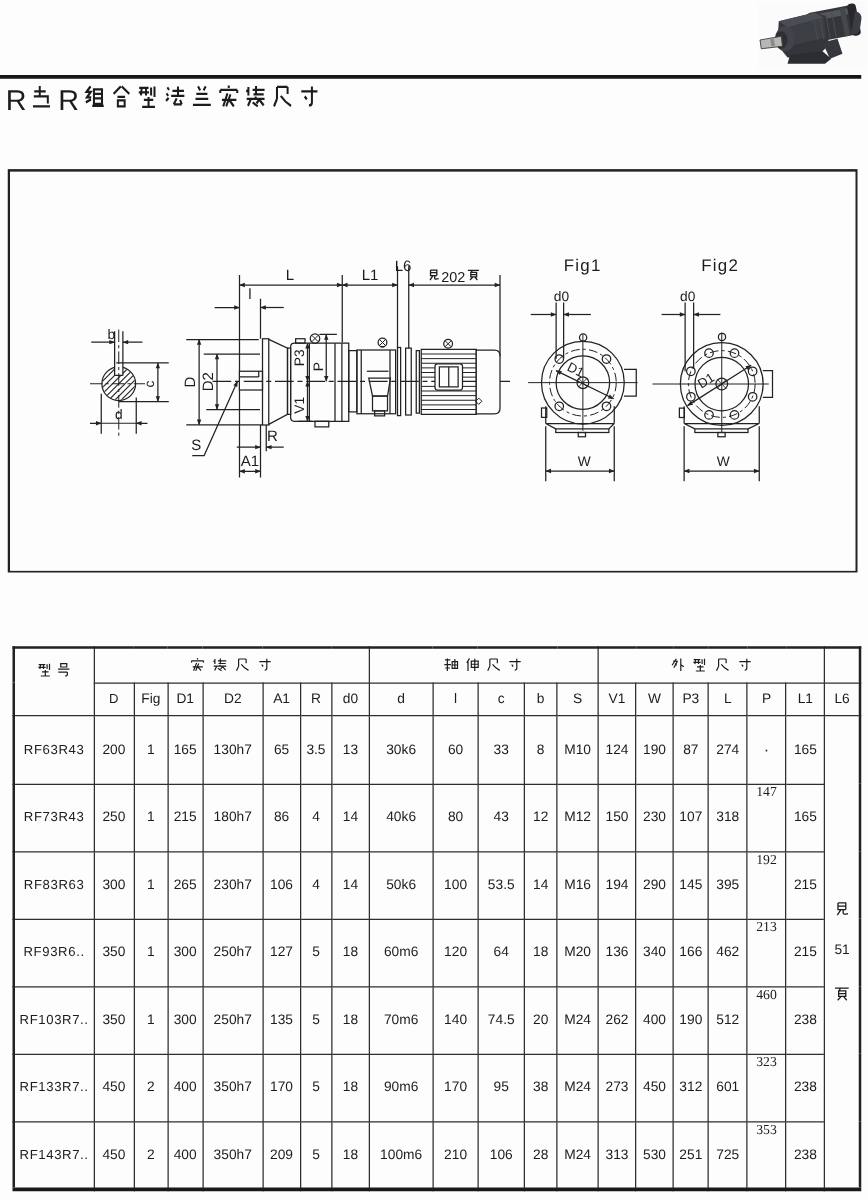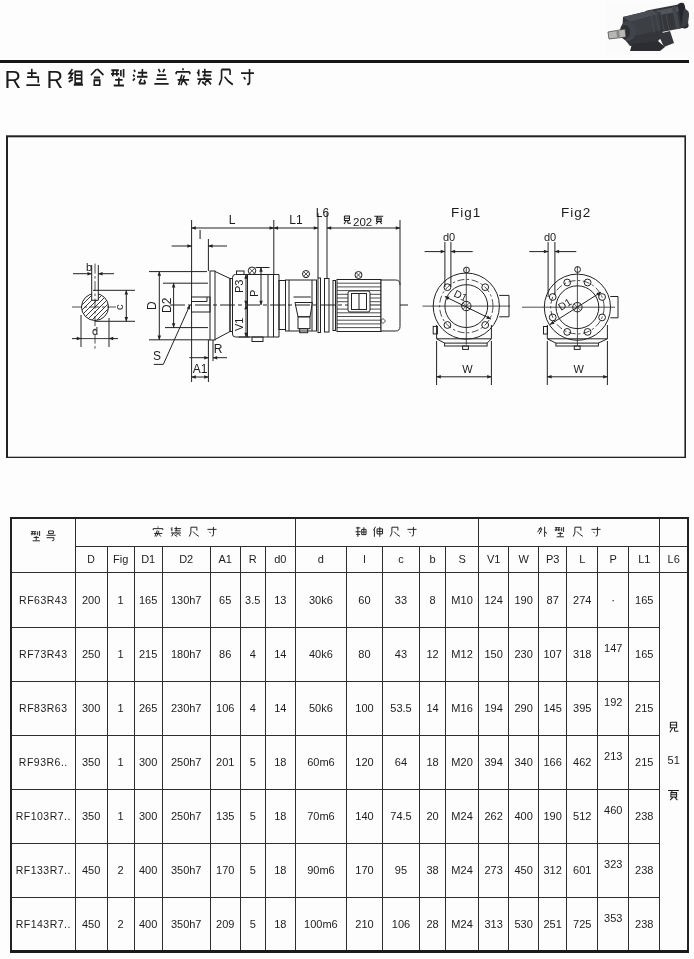--- a/index.html
+++ b/index.html
@@ -3,21 +3,21 @@
 <meta charset="utf-8">
 <style>
 html,body{margin:0;padding:0;background:#fdfdfd;}
 #pg{position:relative;width:694px;height:959px;background:#fdfdfd;overflow:hidden;
     font-family:"Liberation Sans",sans-serif;color:#1c1c1c;}
 .cj{display:inline-block;vertical-align:-2px;}
 .cj svg{display:block;}
 table{border-collapse:collapse;table-layout:fixed;}
 td{padding:0;text-align:center;vertical-align:middle;font-size:11px;color:#1c1c1c;
    border:1px solid #2e2e2e;overflow:hidden;}
-td.pv{vertical-align:top;padding-top:14px;}
+td.pv{vertical-align:top;font-family:Liberation Serif, serif;}
 tr td:first-child{font-size:10.5px;}
 use{stroke-width:8;}
 #title use{stroke-width:9.5;}
 </style>
 </head>
 <body>
 <svg width="0" height="0" style="position:absolute">
 <defs>
 <marker id="ma" viewBox="0 0 10 10" refX="9.2" refY="5" markerWidth="9" markerHeight="4.6" orient="auto-start-reverse">
         <path d="M0 1.2 L10 5 L0 8.8 z" fill="#222"></path>
@@ -509,29 +509,29 @@
             <td class="pv">192</td>
             <td>215</td>
           </tr>
 
 <tr style="height:54px">
             <td style="letter-spacing:0.5px">RF93R6..</td>
             <td>350</td>
             <td>1</td>
             <td>300</td>
             <td>250h7</td>
-            <td>201</td>
+            <td>127</td>
             <td>5</td>
             <td>18</td>
             <td>60m6</td>
             <td>120</td>
             <td>64</td>
             <td>18</td>
             <td>M20</td>
-            <td>394</td>
+            <td>136</td>
             <td>340</td>
             <td>166</td>
             <td>462</td>
             <td class="pv">213</td>
             <td>215</td>
           </tr>
 
 <tr style="height:54px">
             <td style="letter-spacing:0.5px">RF103R7..</td>
             <td>350</td>

